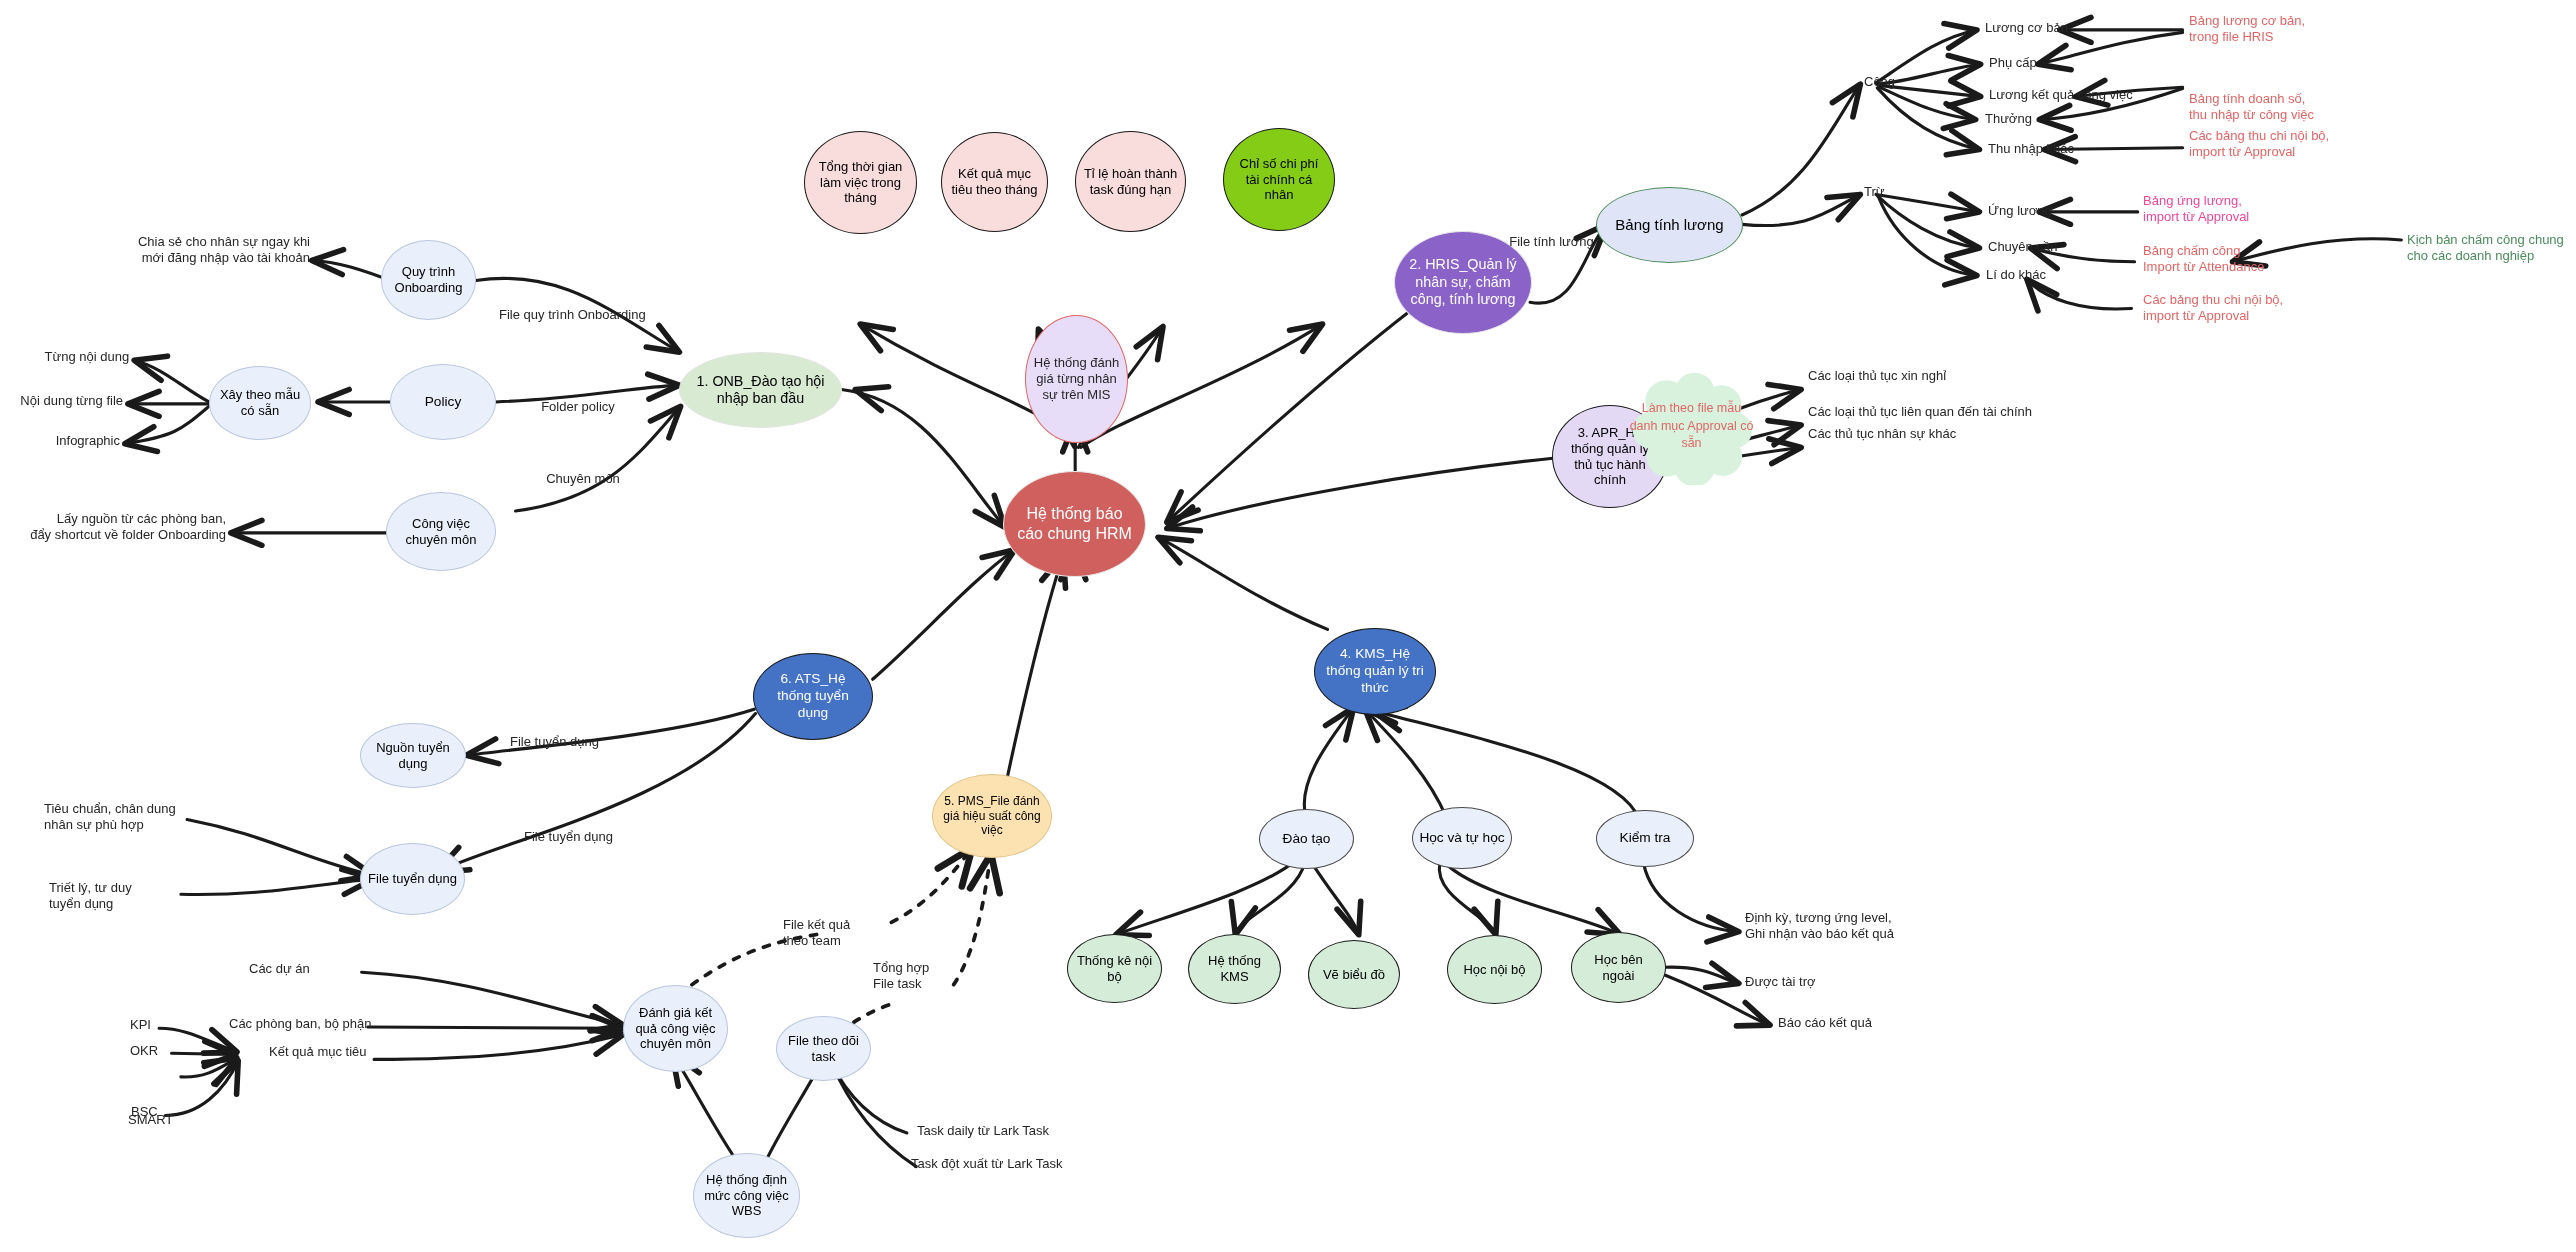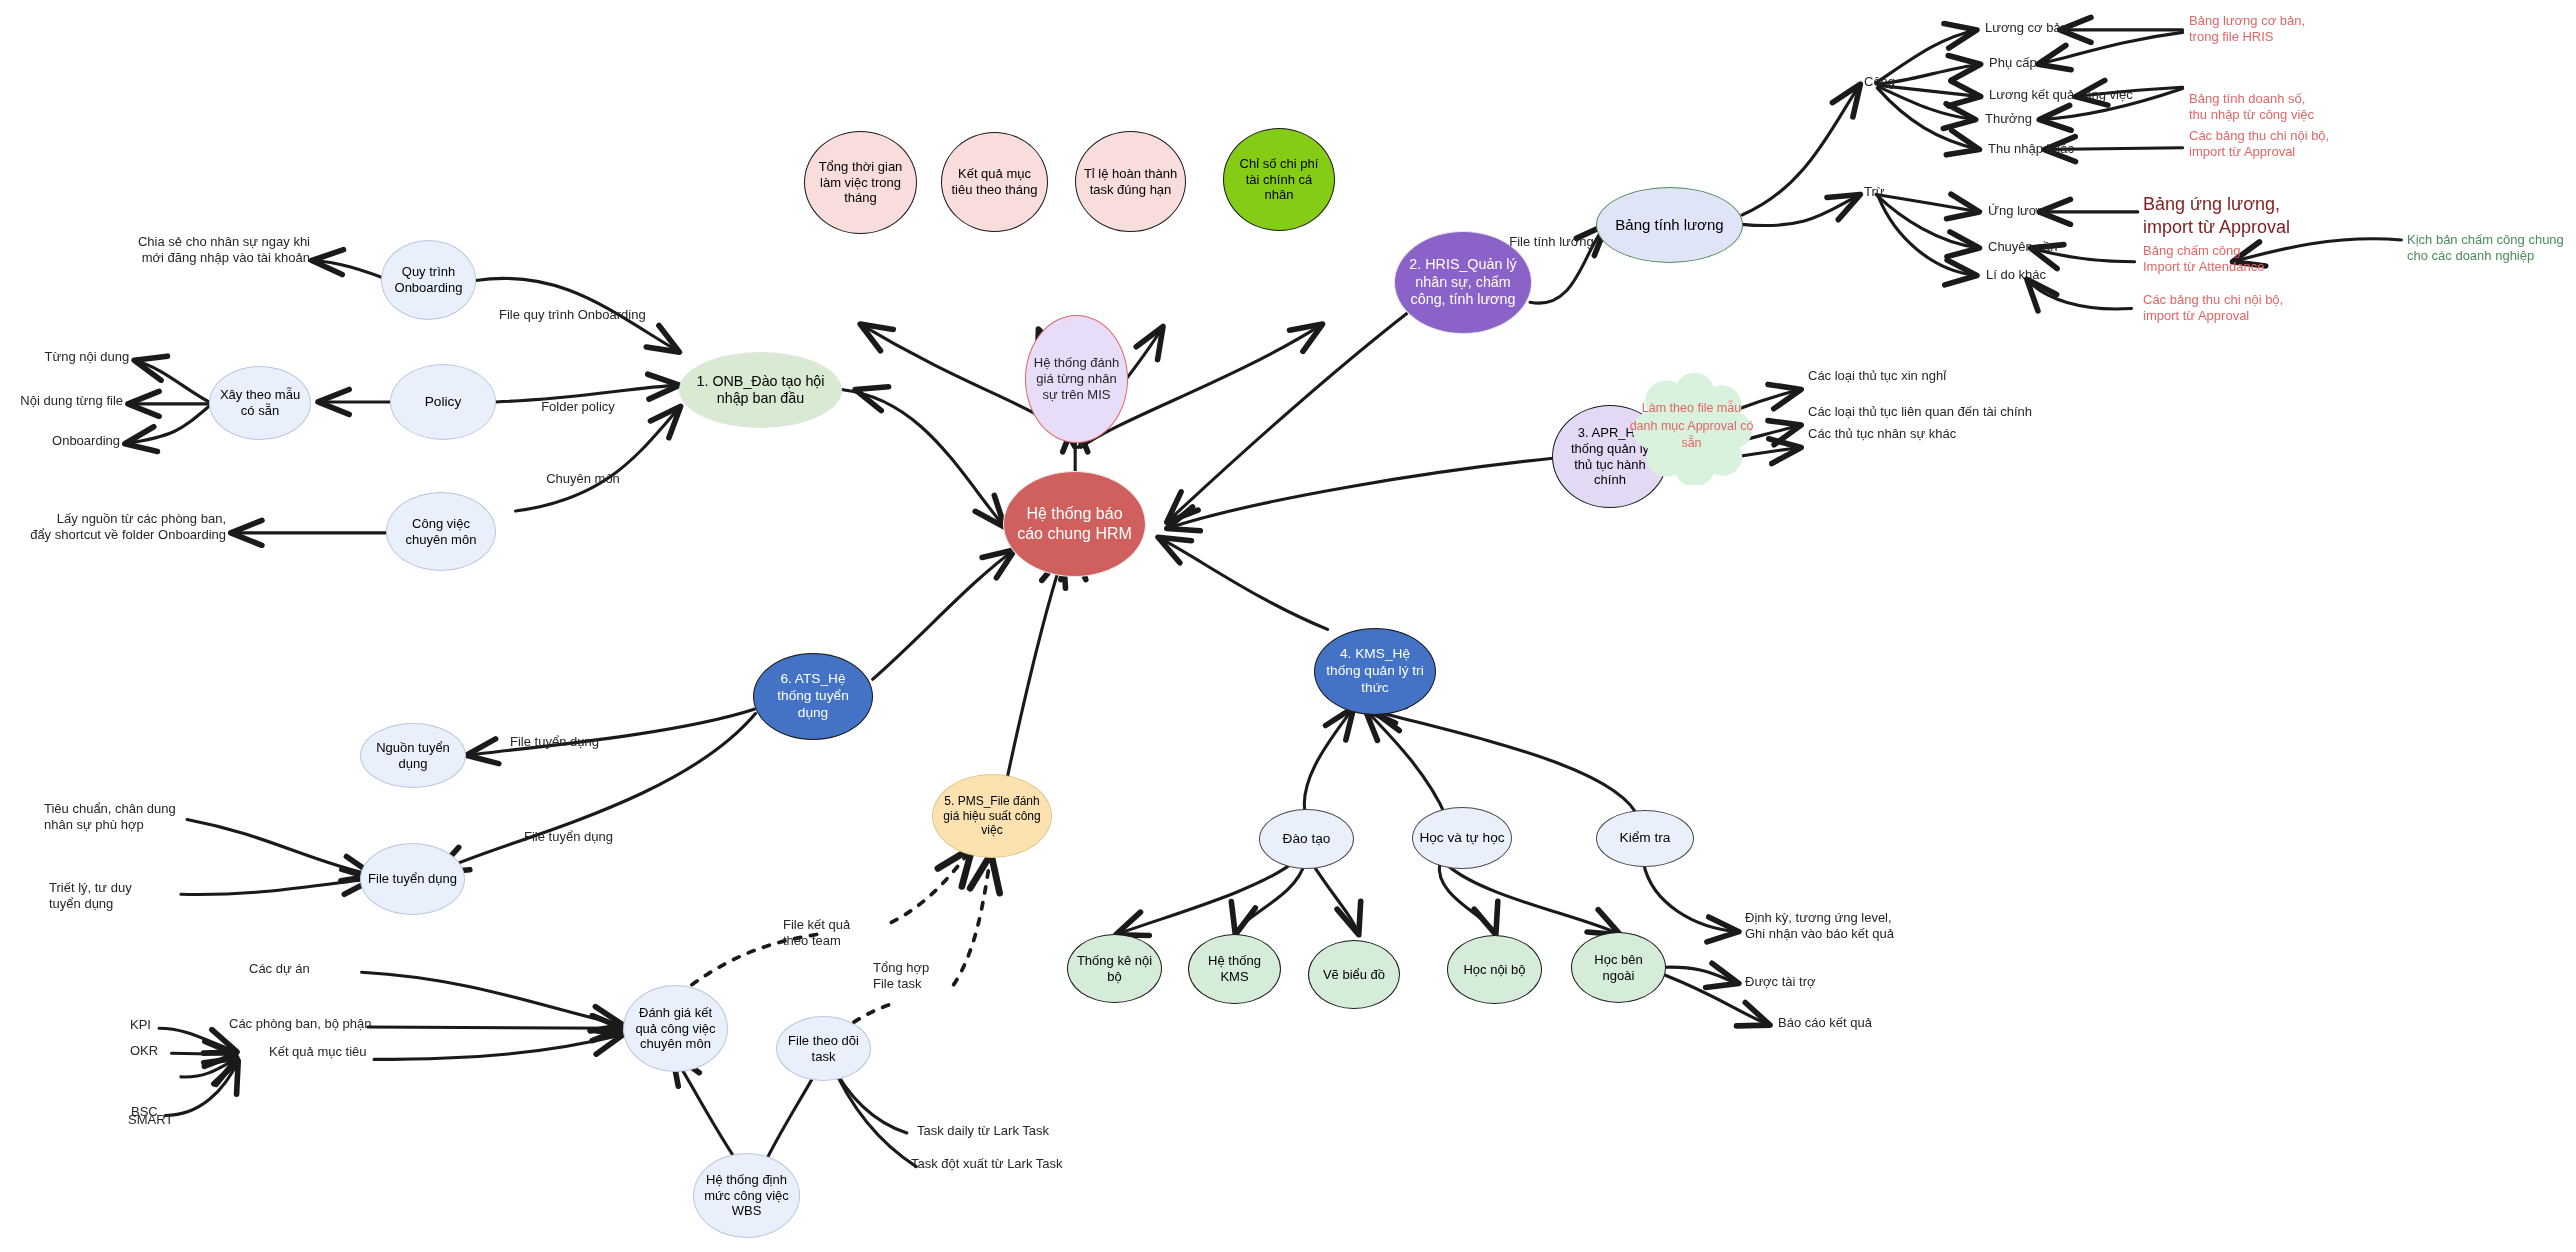--- a/index.html
+++ b/index.html
@@ -190,21 +190,21 @@
   </div>
 
   <div class="lbl c" style="left:499px;top:307px;width:137px;font-size:13px;color:#262626;">File quy trình Onboarding</div>
   <div class="lbl c" style="left:522px;top:399px;width:112px;font-size:13px;color:#262626;">Folder policy</div>
   <div class="lbl c" style="left:527px;top:471px;width:112px;font-size:13px;color:#262626;">Chuyên môn</div>
 
   <div class="lbl r" style="left:37px;top:234px;width:273px;font-size:13px;color:#262626;">Chia sẻ cho nhân sự ngay khi
 mới đăng nhập vào tài khoản</div>
   <div class="lbl r" style="left:6.2px;top:349px;width:123px;font-size:13px;color:#262626;">Từng nội dung</div>
   <div class="lbl r" style="left:0px;top:393px;width:123px;font-size:13px;color:#262626;">Nội dung từng file</div>
-  <div class="lbl r" style="left:0px;top:433px;width:120px;font-size:13px;color:#262626;">Onboarding</div>
+  <div class="lbl r" style="left:0px;top:433px;width:120px;font-size:13px;color:#262626;">Infographic</div>
   <div class="lbl r" style="left:0px;top:511px;width:226px;font-size:13px;color:#262626;">Lấy nguồn từ các phòng ban,
 đẩy shortcut về folder Onboarding</div>
 
   <div class="node ellipse" style="left:1394px;top:231px;width:138px;height:103px;background:#8b62c8;border:1.9px solid #e5e5e5;color:#fff;font-size:14.3px;padding:0 10px;">
     <span>2. HRIS_Quản lý nhân sự, chấm công, tính lương</span>
   </div>
 
   <div class="node ellipse" style="left:1596px;top:187px;width:147px;height:76px;background:#dfe5f7;border:1.6px solid #4a8a55;font-size:15px;padding:0 7.5px;">
     <span>Bảng tính lương</span>
   </div>
@@ -224,21 +224,21 @@
   <div class="lbl" style="left:1988px;top:239px;width:175px;font-size:13px;color:#262626;">Chuyên cần</div>
   <div class="lbl" style="left:1986px;top:267px;width:175px;font-size:13px;color:#262626;">Lí do khác</div>
 
   <div class="lbl" style="left:2189px;top:12.5px;width:206px;font-size:13px;color:#e06666;">Bảng lương cơ bản,
 trong file HRIS</div>
   <div class="lbl" style="left:2189px;top:67px;width:212px;font-size:13px;color:#e06666;margin-top:24px;">Bảng tính doanh số,
 thu nhập từ công việc</div>
   <div class="lbl" style="left:2189px;top:128px;width:212px;font-size:13px;color:#e06666;">Các bảng thu chi nội bộ,
 import từ Approval</div>
 
-  <div class="lbl" style="left:2143px;top:193px;width:206px;font-size:18px;color:#7f1d1d;">Bảng ứng lương,
+  <div class="lbl" style="left:2143px;top:193px;width:206px;font-size:13px;color:#ec4899;">Bảng ứng lương,
 import từ Approval</div>
   <div class="lbl" style="left:2143px;top:243px;width:206px;font-size:13px;color:#e06666;">Bảng chấm công
 Import từ Attendance</div>
   <div class="lbl" style="left:2143px;top:292px;width:206px;font-size:13px;color:#e06666;">Các bảng thu chi nội bộ,
 import từ Approval</div>
 
   <div class="lbl" style="left:2407px;top:232px;width:175px;font-size:13px;color:#4b8b5b;white-space:normal;">Kịch bản chấm công chung cho các doanh nghiệp</div>
 
   <div class="node ellipse" style="left:1552px;top:405px;width:116px;height:103px;background:#e4d9f5;border:1.9px solid #1a1a1a;font-size:13px;padding:0 7.5px;">
     <span>3. APR_Hệ thống quản lý thủ tục hành chính</span>

